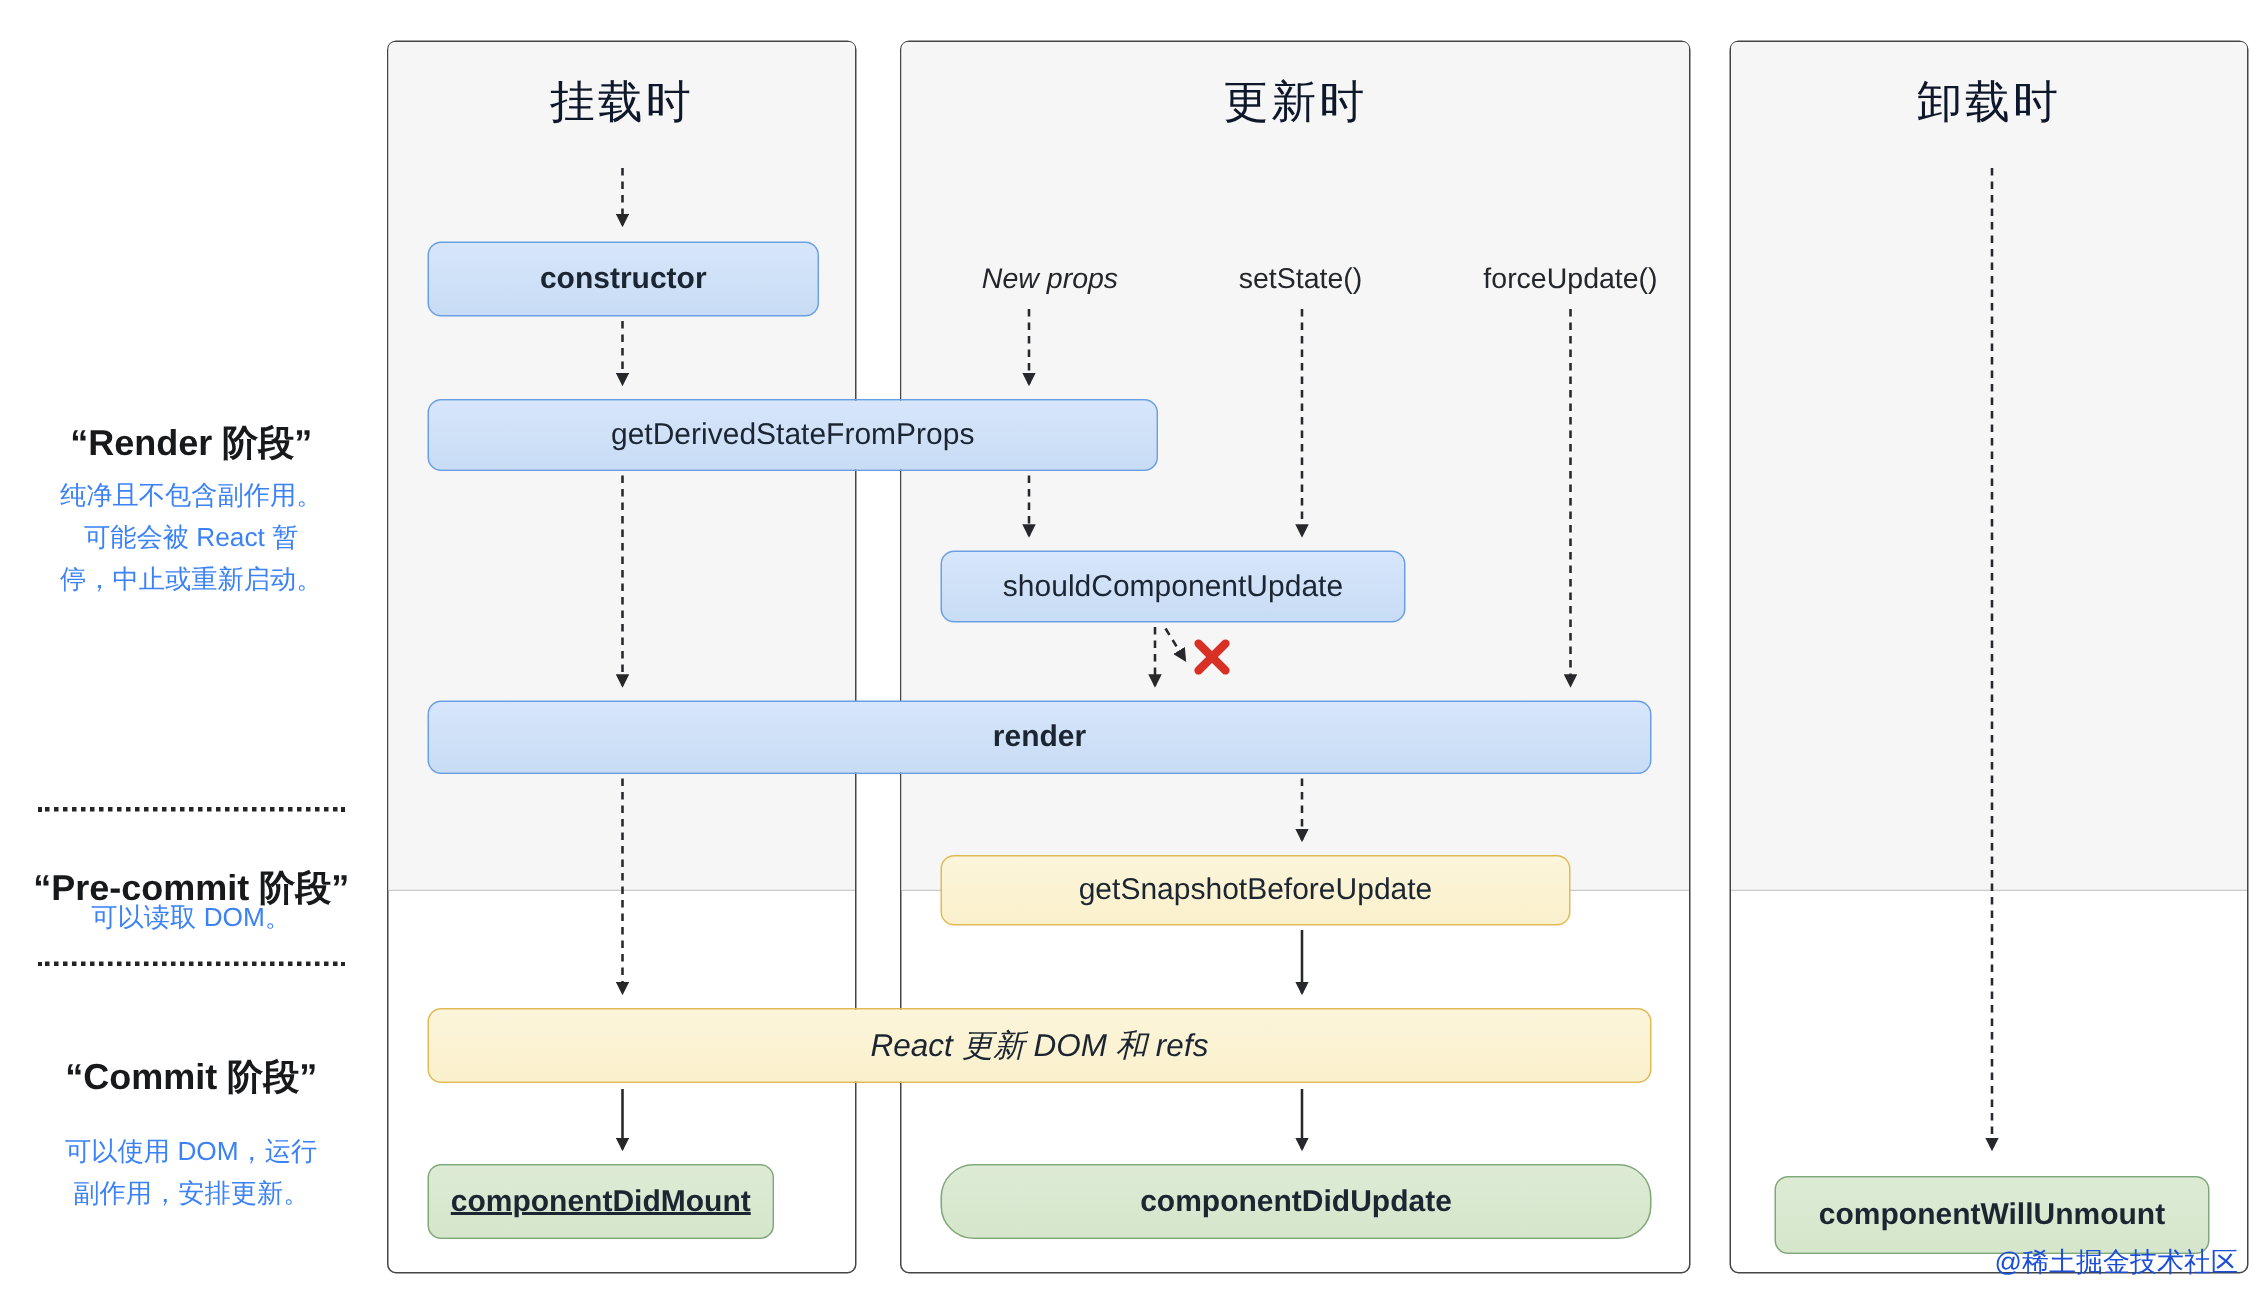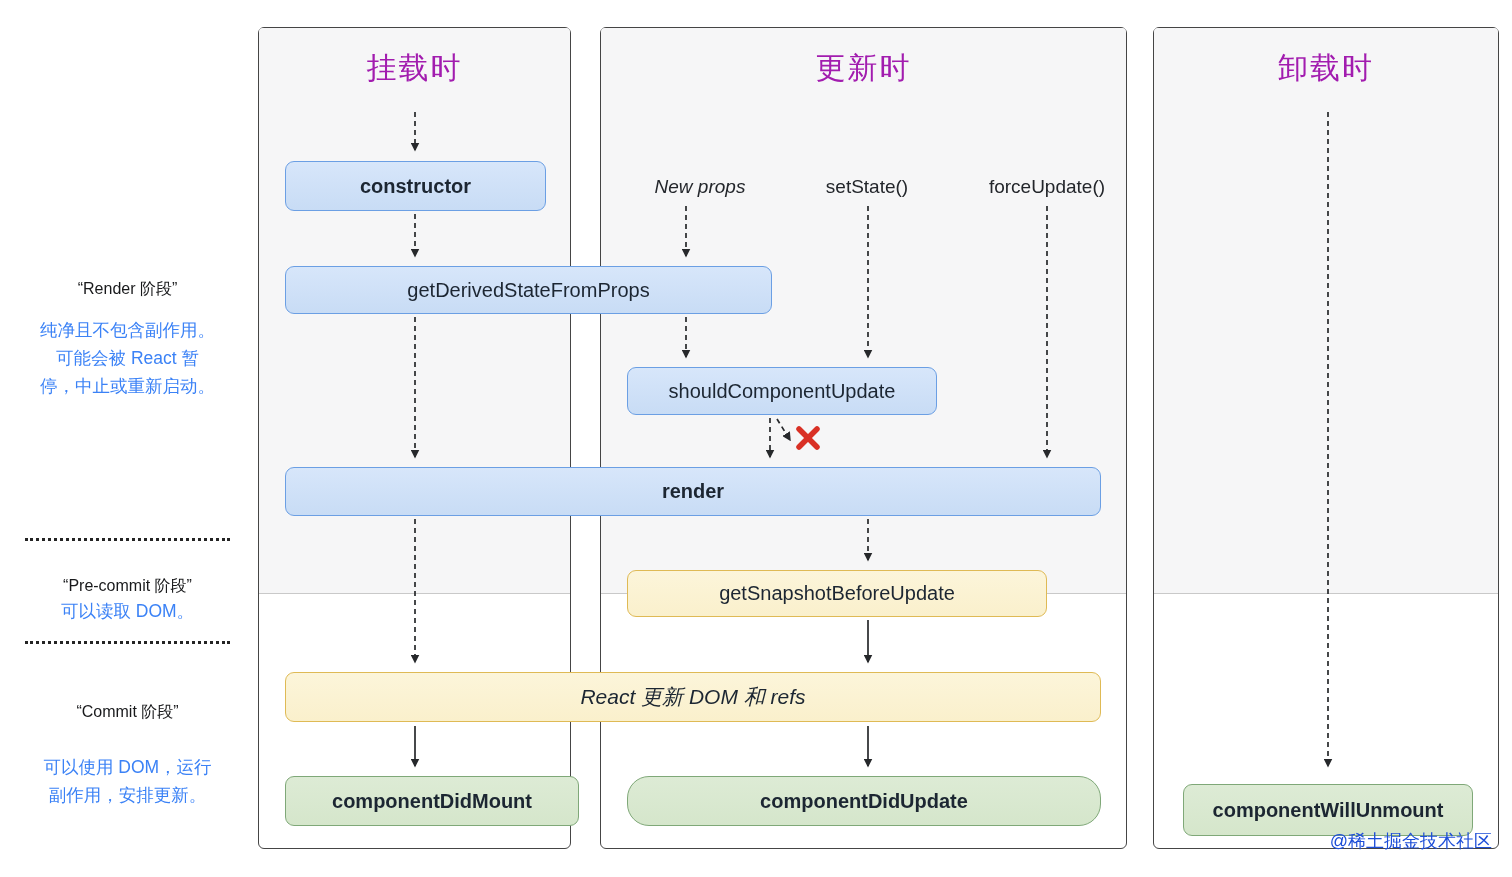--- a/index.html
+++ b/index.html
@@ -3,23 +3,23 @@
 <meta charset="utf-8">
 <style>
   html,body{margin:0;padding:0;background:#fff;}
   .stage{
     position:relative;width:1512px;height:877px;background:#ffffff;overflow:hidden;
     font-family:"Liberation Sans","DejaVu Sans",sans-serif;color:#1d2530;
   }
   
   .column{position:absolute;top:27px;height:822px;border:1.5px solid #454545;border-radius:6px;background:#ffffff;box-sizing:border-box;}
   .column-fill{position:absolute;left:0;right:0;top:0;height:565px;background:#f6f6f7;border-bottom:1px solid #c9c9c9;border-radius:4px 4px 0 0;}
-  .column-title{position:absolute;top:20px;left:0;width:100%;text-align:center;font-size:30px;font-weight:500;color:#a21caf;letter-spacing:2px;}
+  .column-title{position:absolute;top:20px;left:0;width:100%;text-align:center;font-size:30px;font-weight:500;color:#0f172a;letter-spacing:2px;}
   
-  .phase-title{position:absolute;width:225px;left:15px;text-align:center;font-size:16px;font-weight:400;color:#18191b;}
+  .phase-title{position:absolute;width:225px;left:15px;text-align:center;font-size:24px;font-weight:700;color:#18191b;}
   .phase-desc{position:absolute;width:235px;left:10px;text-align:center;font-size:17.5px;line-height:28px;color:#3b82f6;}
   .dotted-sep{position:absolute;left:25px;width:205px;height:0;border-top:3.5px dotted #242424;}
   
   .node{position:absolute;display:flex;align-items:center;justify-content:center;font-size:20px;border-radius:9px;border:1.5px solid;box-sizing:border-box;color:#1c2632;}
   .node.blue{background:linear-gradient(180deg,#d7e6fa 0%,#c8dcf5 100%);border-color:#6b9fe4;}
   .node.yellow{background:linear-gradient(180deg,#fcf5da 0%,#faf0cc 100%);border-color:#dfba55;}
   .node.green{background:linear-gradient(180deg,#ddebd5 0%,#d5e6cb 100%);border-color:#7fa878;}
   .node.bold{font-weight:bold;}
   .node.italic{font-style:italic;font-size:21px;}
   
@@ -109,19 +109,19 @@
   <div class="trigger italic" style="left:625px;width:150px;">New props</div>
   <div class="trigger" style="left:792px;width:150px;">setState()</div>
   <div class="trigger" style="left:957px;width:180px;">forceUpdate()</div>
 
   <div class="node blue bold" style="left:285px;top:161px;width:261px;height:50px;">constructor</div>
   <div class="node blue" style="left:285px;top:266px;width:487px;height:48px;">getDerivedStateFromProps</div>
   <div class="node blue" style="left:627px;top:367px;width:310px;height:48px;">shouldComponentUpdate</div>
   <div class="node blue bold" style="left:285px;top:467px;width:816px;height:49px;">render</div>
   <div class="node yellow" style="left:627px;top:570px;width:420px;height:47px;">getSnapshotBeforeUpdate</div>
   <div class="node yellow italic" style="left:285px;top:672px;width:816px;height:50px;">React 更新 DOM 和 refs</div>
-  <div class="node green bold" style="left:285px;top:776px;width:294px;height:50px;">componentDidMount</div>
+  <div class="node green bold" style="left:285px;top:776px;width:231px;height:50px;text-decoration:underline;">componentDidMount</div>
   <div class="node green bold" style="left:627px;top:776px;width:474px;height:50px;border-radius:22px;">componentDidUpdate</div>
   <div class="node green bold" style="left:1183px;top:784px;width:290px;height:52px;">componentWillUnmount</div>
 
   <div class="watermark">@稀土掘金技术社区</div>
 
 </div>
 
 </body></html>

